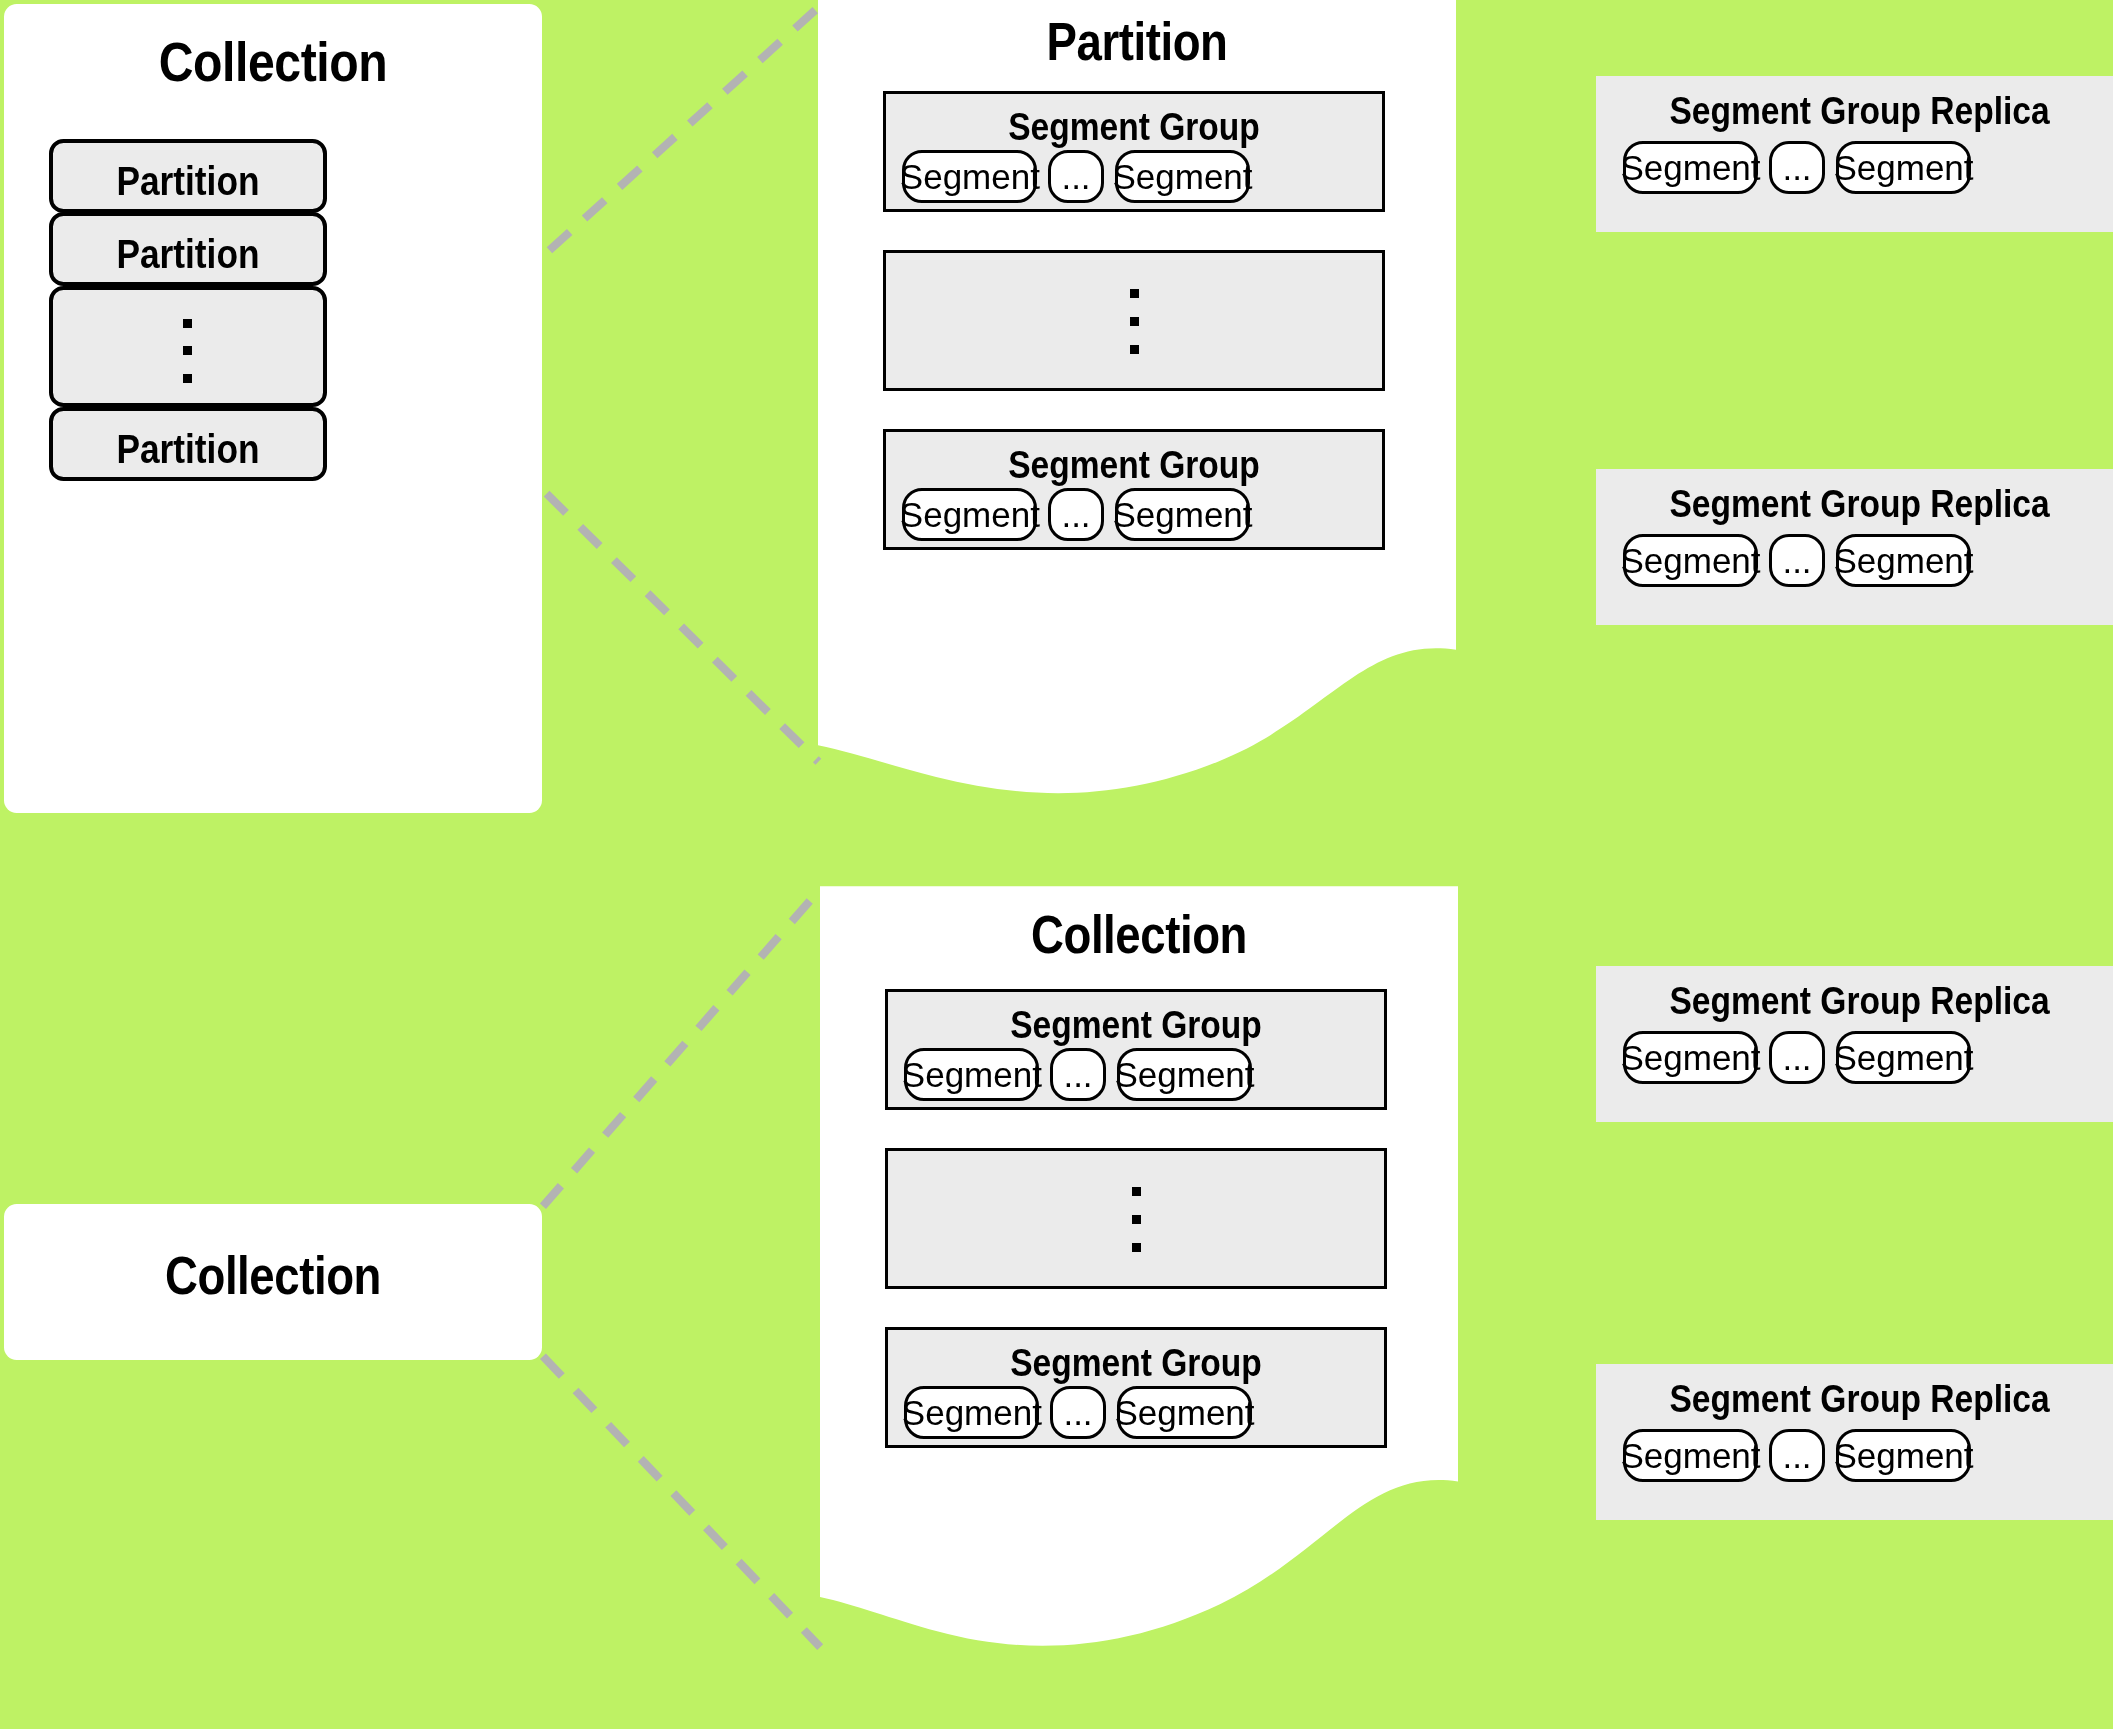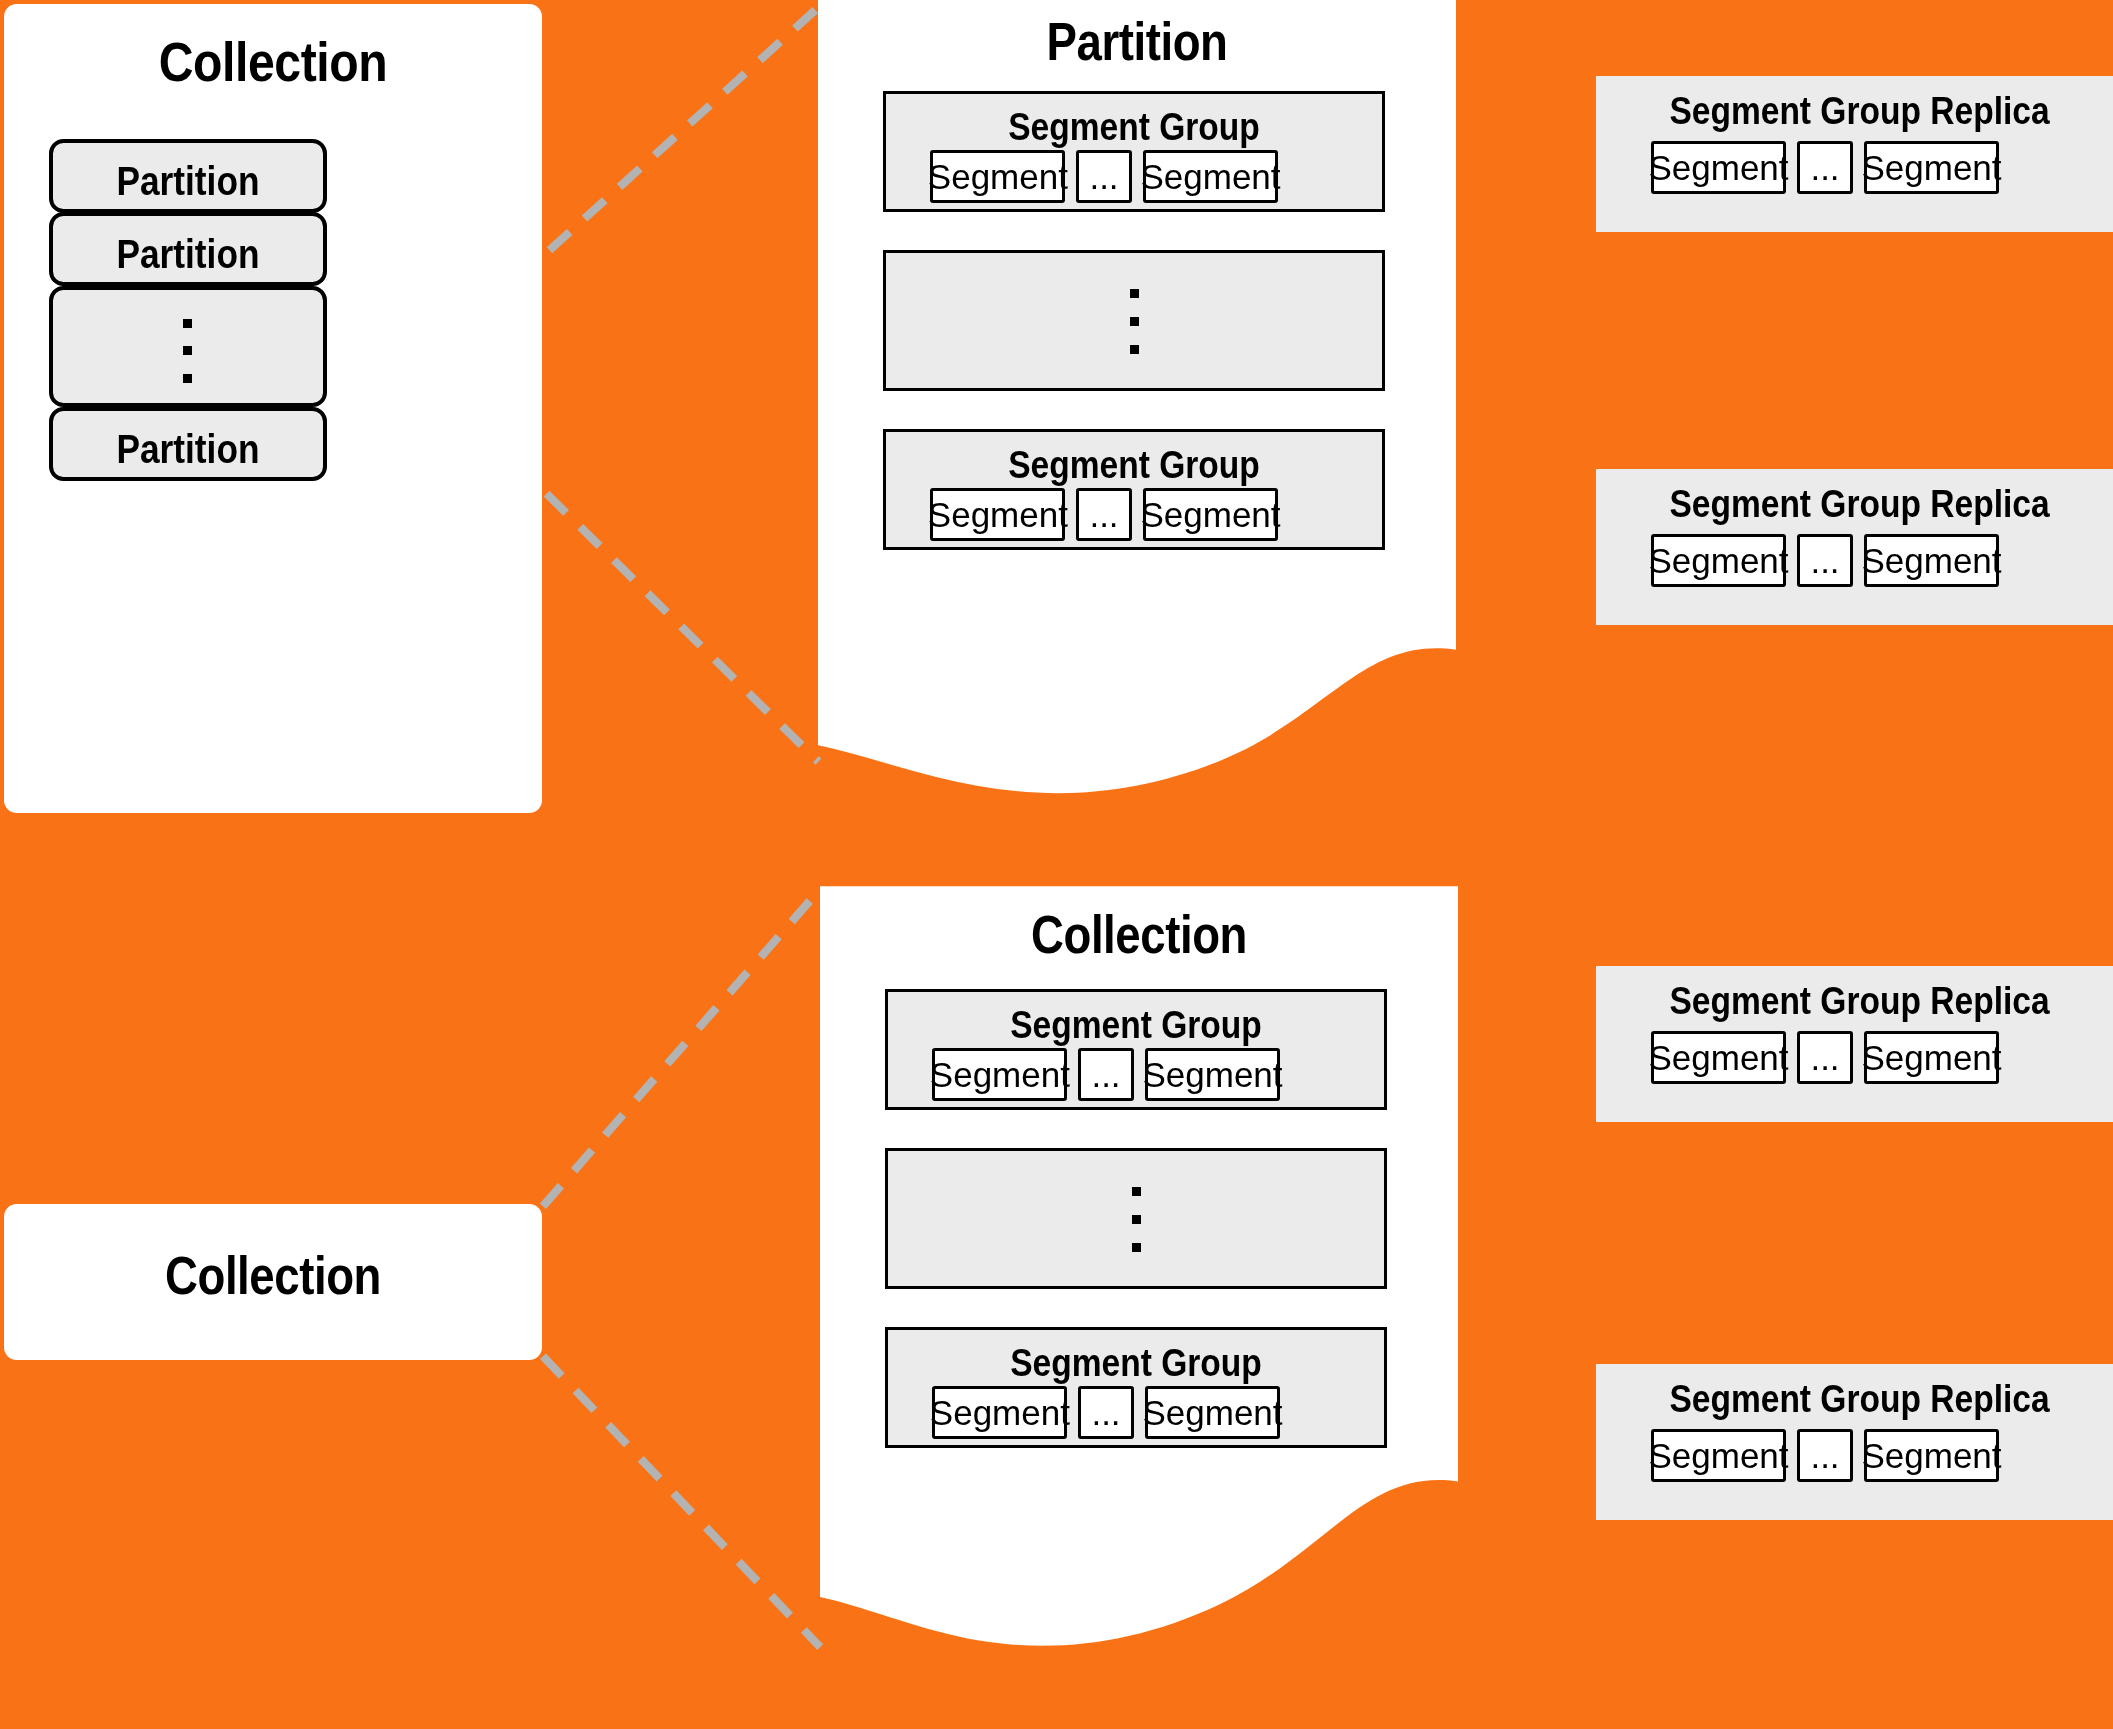--- a/index.html
+++ b/index.html
@@ -4,21 +4,21 @@
 <style>
   html, body {
     margin: 0;
     padding: 0;
     background: #000000;
   }
   #canvas {
     position: relative;
     width: 2114px;
     height: 1729px;
-    background: #f97316;
+    background: #bef264;
     font-family: "Liberation Sans", sans-serif;
     overflow: hidden;
   }
 
   
   .panel-white {
     position: absolute;
     background: #ffffff;
     box-sizing: border-box;
   }
@@ -61,29 +61,28 @@
     font-weight: 700;
     white-space: nowrap;
     transform: scaleX(0.86);
   }
 
   
   .segment-chip {
     position: absolute;
     background: #ffffff;
     border: 3.6px solid #000000;
-    border-radius: 3px;
+    border-radius: 20px;
     box-sizing: border-box;
     color: #000000;
     display: flex;
     align-items: center;
     justify-content: center;
     font-weight: 400;
     white-space: nowrap;
-    margin-left: 28px;
   }
   .segment-chip span { display: block; line-height: 1; }
 
   
   .vdots {
     position: absolute;
     left: 0;
     width: 100%;
     display: flex;
     flex-direction: column;

